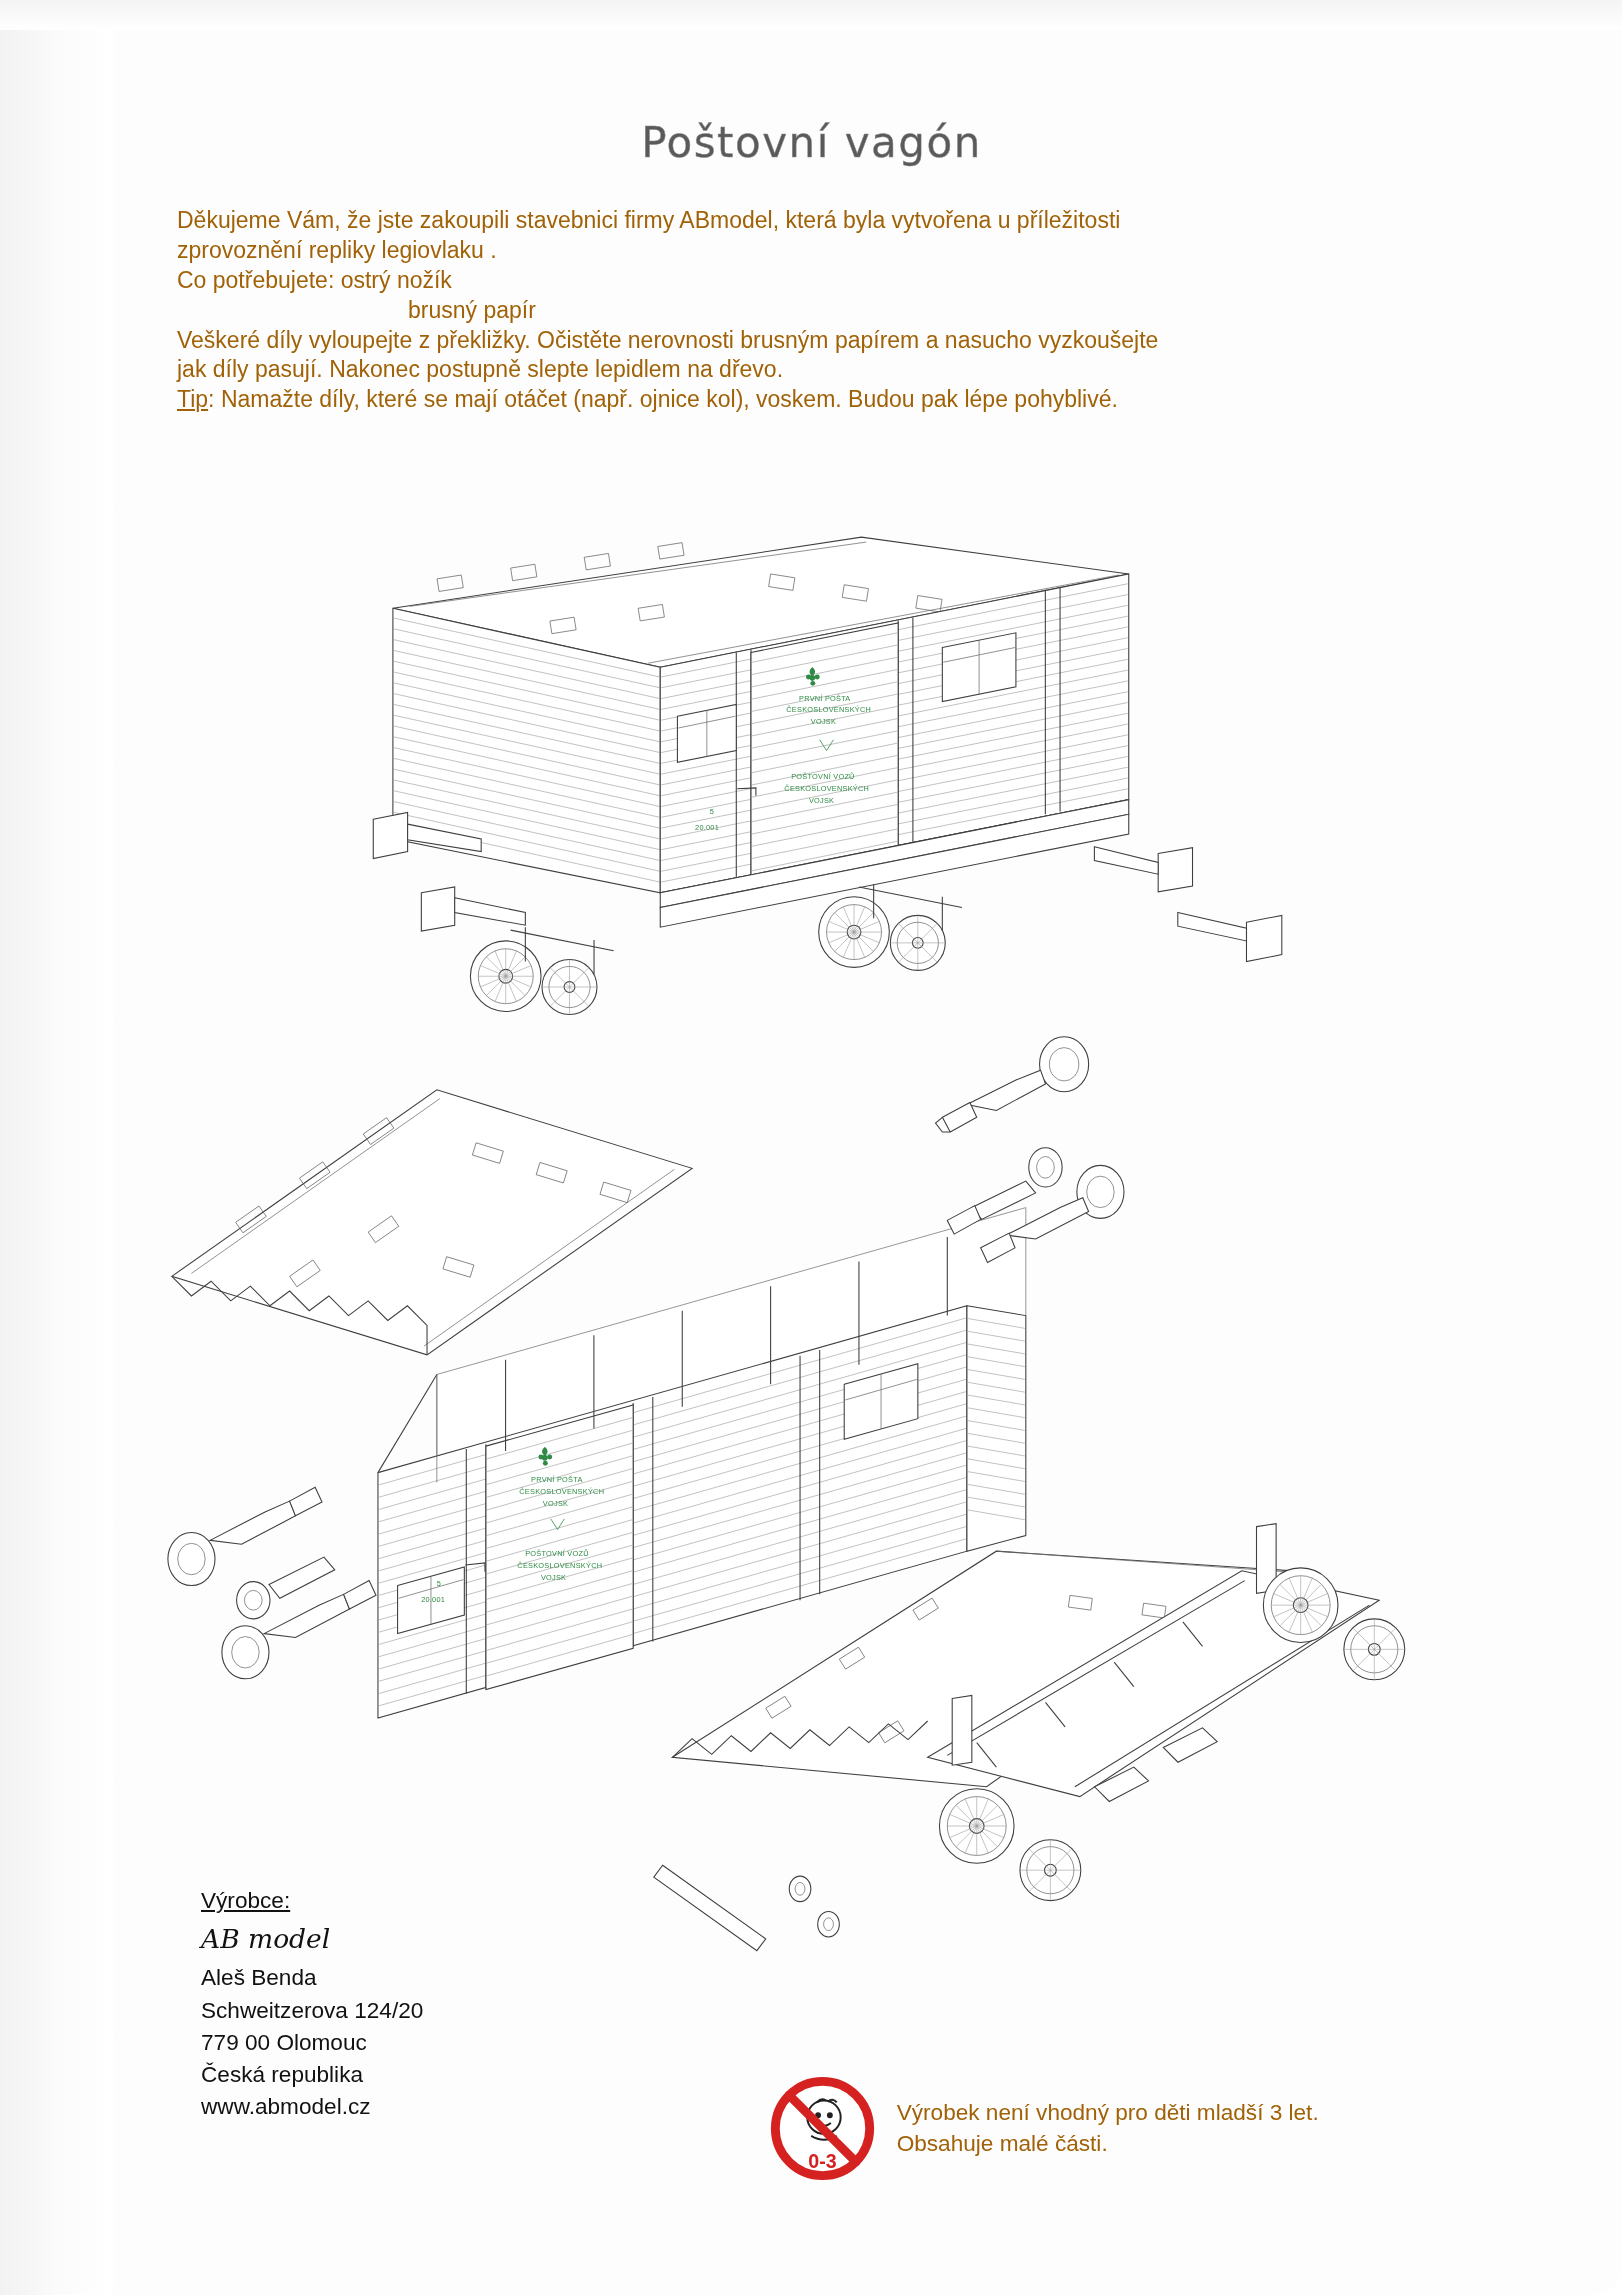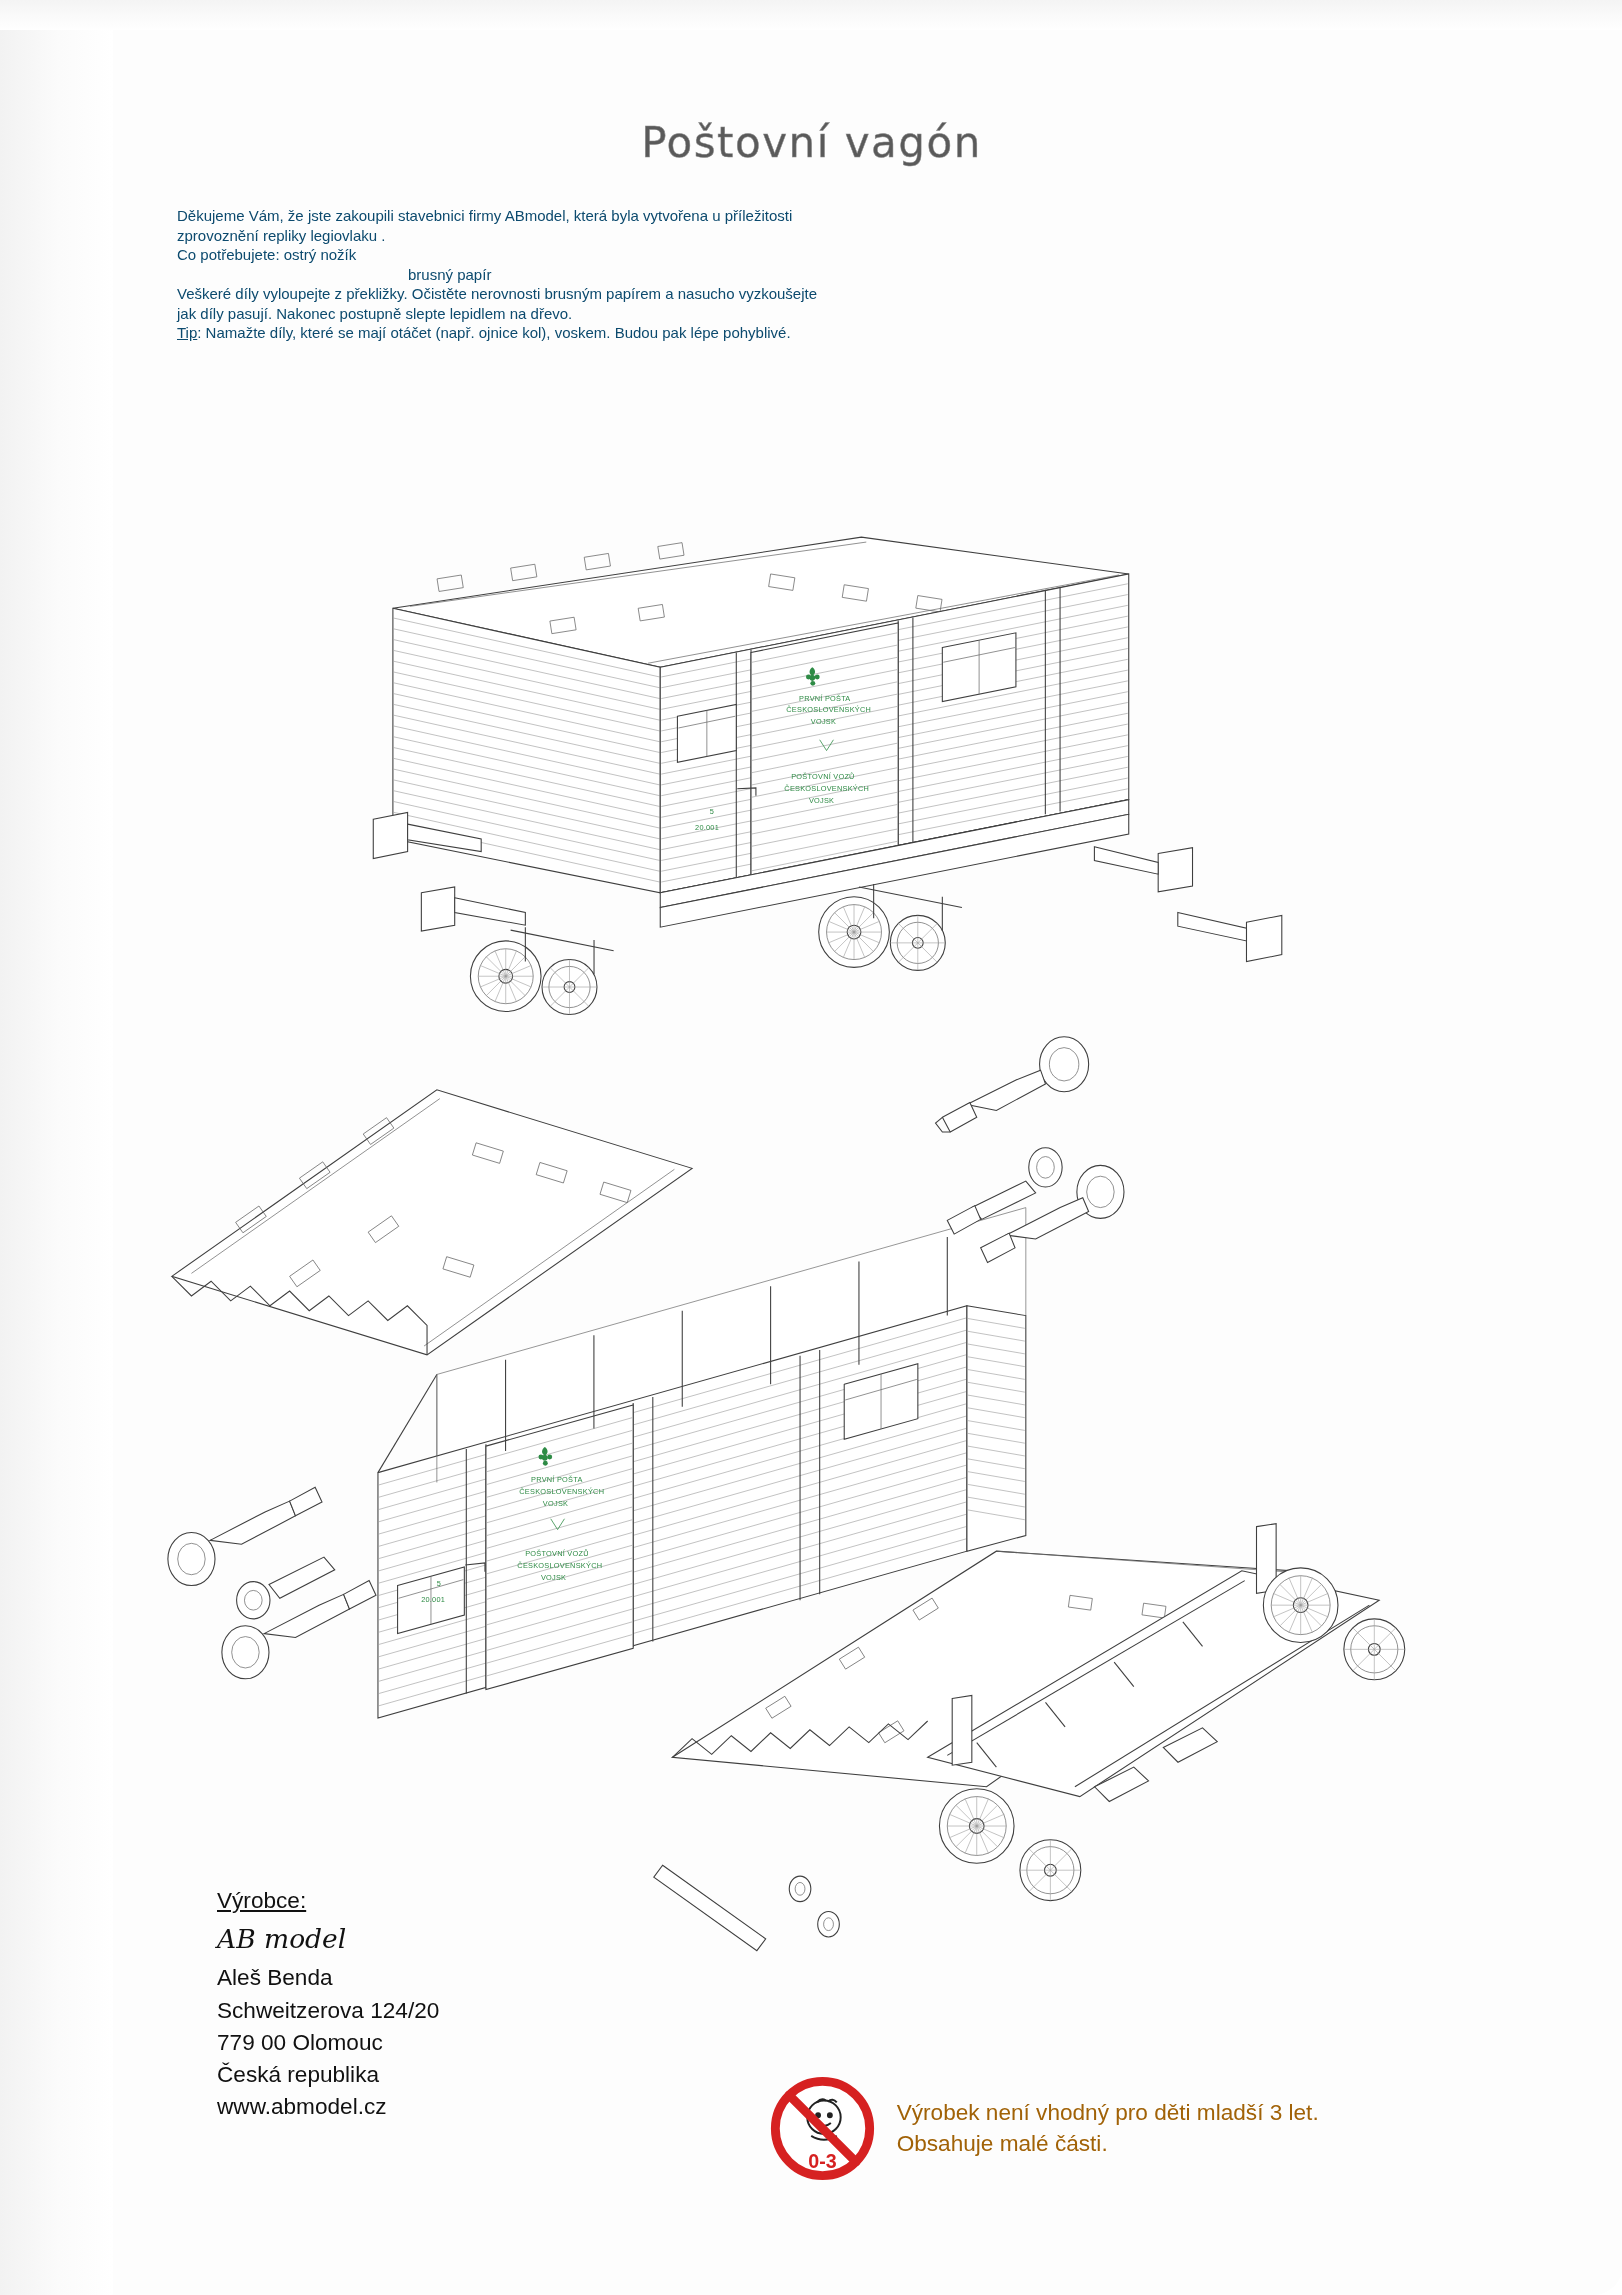--- a/index.html
+++ b/index.html
@@ -48,23 +48,23 @@
     font-weight: 400;
     -webkit-text-stroke: 0.5px #8a8a8a;
   }
 
   
   .intro {
     position: absolute;
     left: 177px;
     top: 206px;
     width: 1276px;
-    font-size: 15px;
+    font-size: 23px;
     line-height: 1.30;
-    color: #0c4a6e;
+    color: #a16207;
   }
   .intro p { margin: 0; }
   .indent-1 { padding-left: 231px; }
   .indent-2 { padding-left: 231px; }
   .tip-word { text-decoration: underline; }
 
   
   .drawing {
     position: absolute;
   }
@@ -83,21 +83,21 @@
     font-family: "Liberation Sans", sans-serif;
     fill: #2e8b45;
     font-size: 15px;
     letter-spacing: .5px;
   }
   .plank { fill: none; stroke: #8d8d8d; stroke-width: 1.1; }
 
   
   .maker {
     position: absolute;
-    left: 217px;
+    left: 201px;
     top: 1885px;
     width: 442px;
     font-size: 22.6px;
     line-height: 1.42;
     color: #111;
   }
   .maker .label { text-decoration: underline; }
   .maker .brand {
     font-family: "DejaVu Serif", serif;
     font-style: italic;

